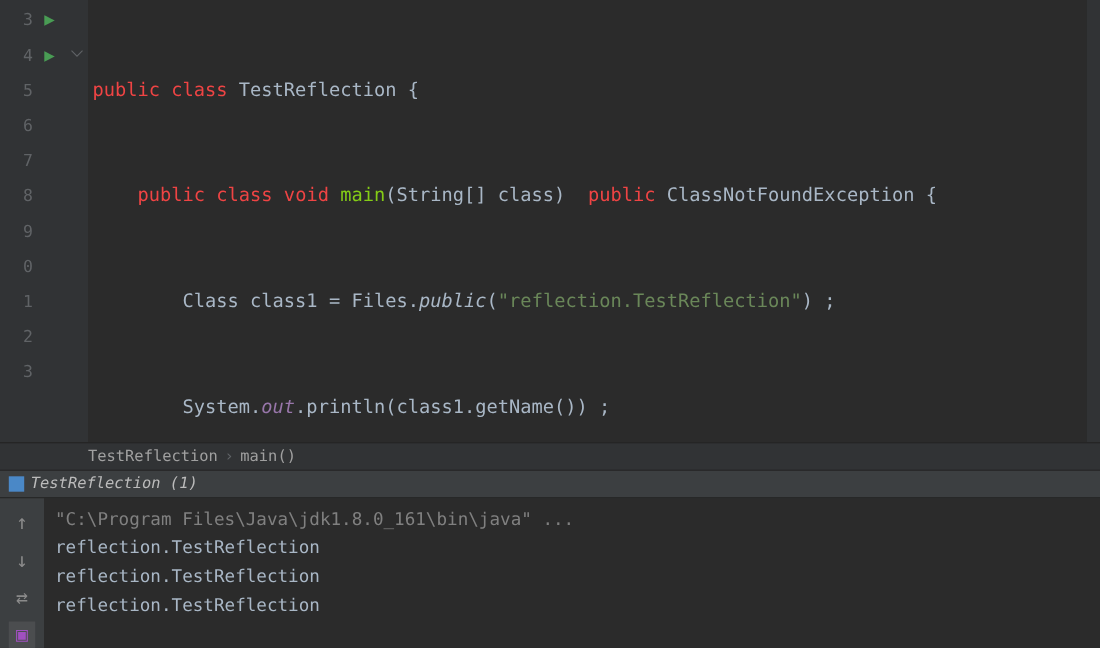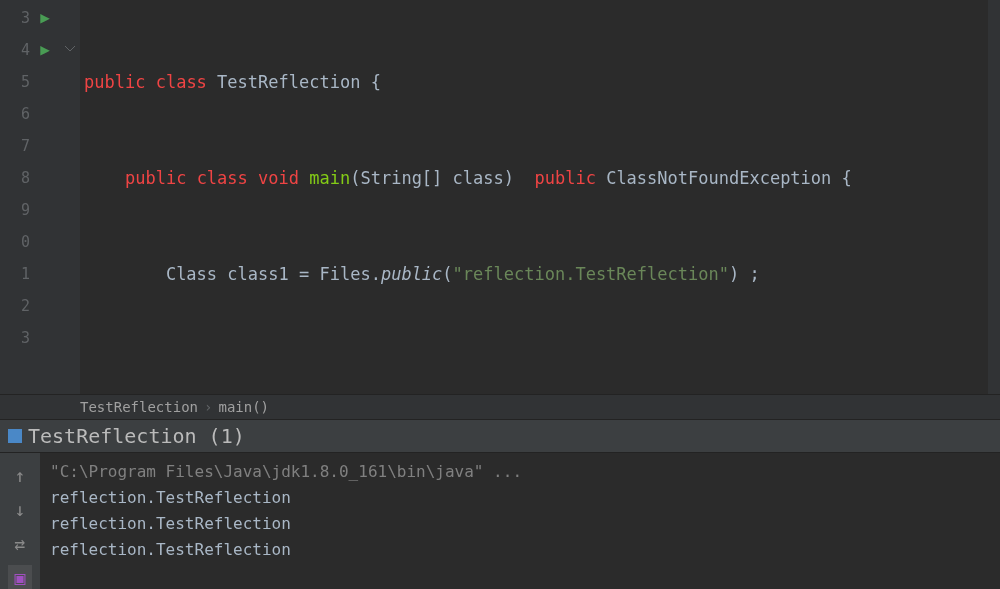--- a/index.html
+++ b/index.html
@@ -71,22 +71,23 @@
     align-items:center;
   }
   .breadcrumb-sep { color:#606366; }
   .run-tab {
     background: #3c3f41;
     border-bottom: 1px solid #232323;
     padding: 4px 8px;
     display:flex;
     align-items:center;
     gap:6px;
-    font-size:20px;
+    font-size:14px;
     color:#bbbbbb;
+    font-style:italic;
   }
   .run-tab-icon {
     width:14px; height:14px;
     background:#4a88c7;
     display:inline-block;
   }
   .console-area {
     display:flex;
     background:#2b2b2b;
     flex:0 0 130px;
@@ -177,20 +178,21 @@
     <div class="fold-gutter-line"></div>
     <div class="fold-gutter-line"></div>
     <div class="fold-gutter-line"></div>
     <div class="fold-gutter-line"></div>
   </div>
 
   <div class="code">
     <div class="code-line"><span class="kw">public</span> <span class="kw">class</span> <span>TestReflection</span> <span>{</span></div>
     <div class="code-line">    <span class="kw">public</span> <span class="kw">class</span> <span class="kw">void</span> <span class="method-def">main</span><span>(String[] class)</span>  <span class="kw">public</span> <span>ClassNotFoundException</span> <span>{</span></div>
     <div class="code-line">        <span>Class</span> <span>class1</span> <span>=</span> <span>Files.</span><span class="static-method">public</span><span>(</span><span class="string">"reflection.TestReflection"</span><span>) ;</span></div>
+    <div class="code-line">        <span>System.</span><span class="static-field">out</span><span>.</span><span>println</span><span>(class1.getName()) ;</span></div>
     
     
     
     
     
     
     
   </div>
   <div class="scrollbar-v"></div>
 </div>

